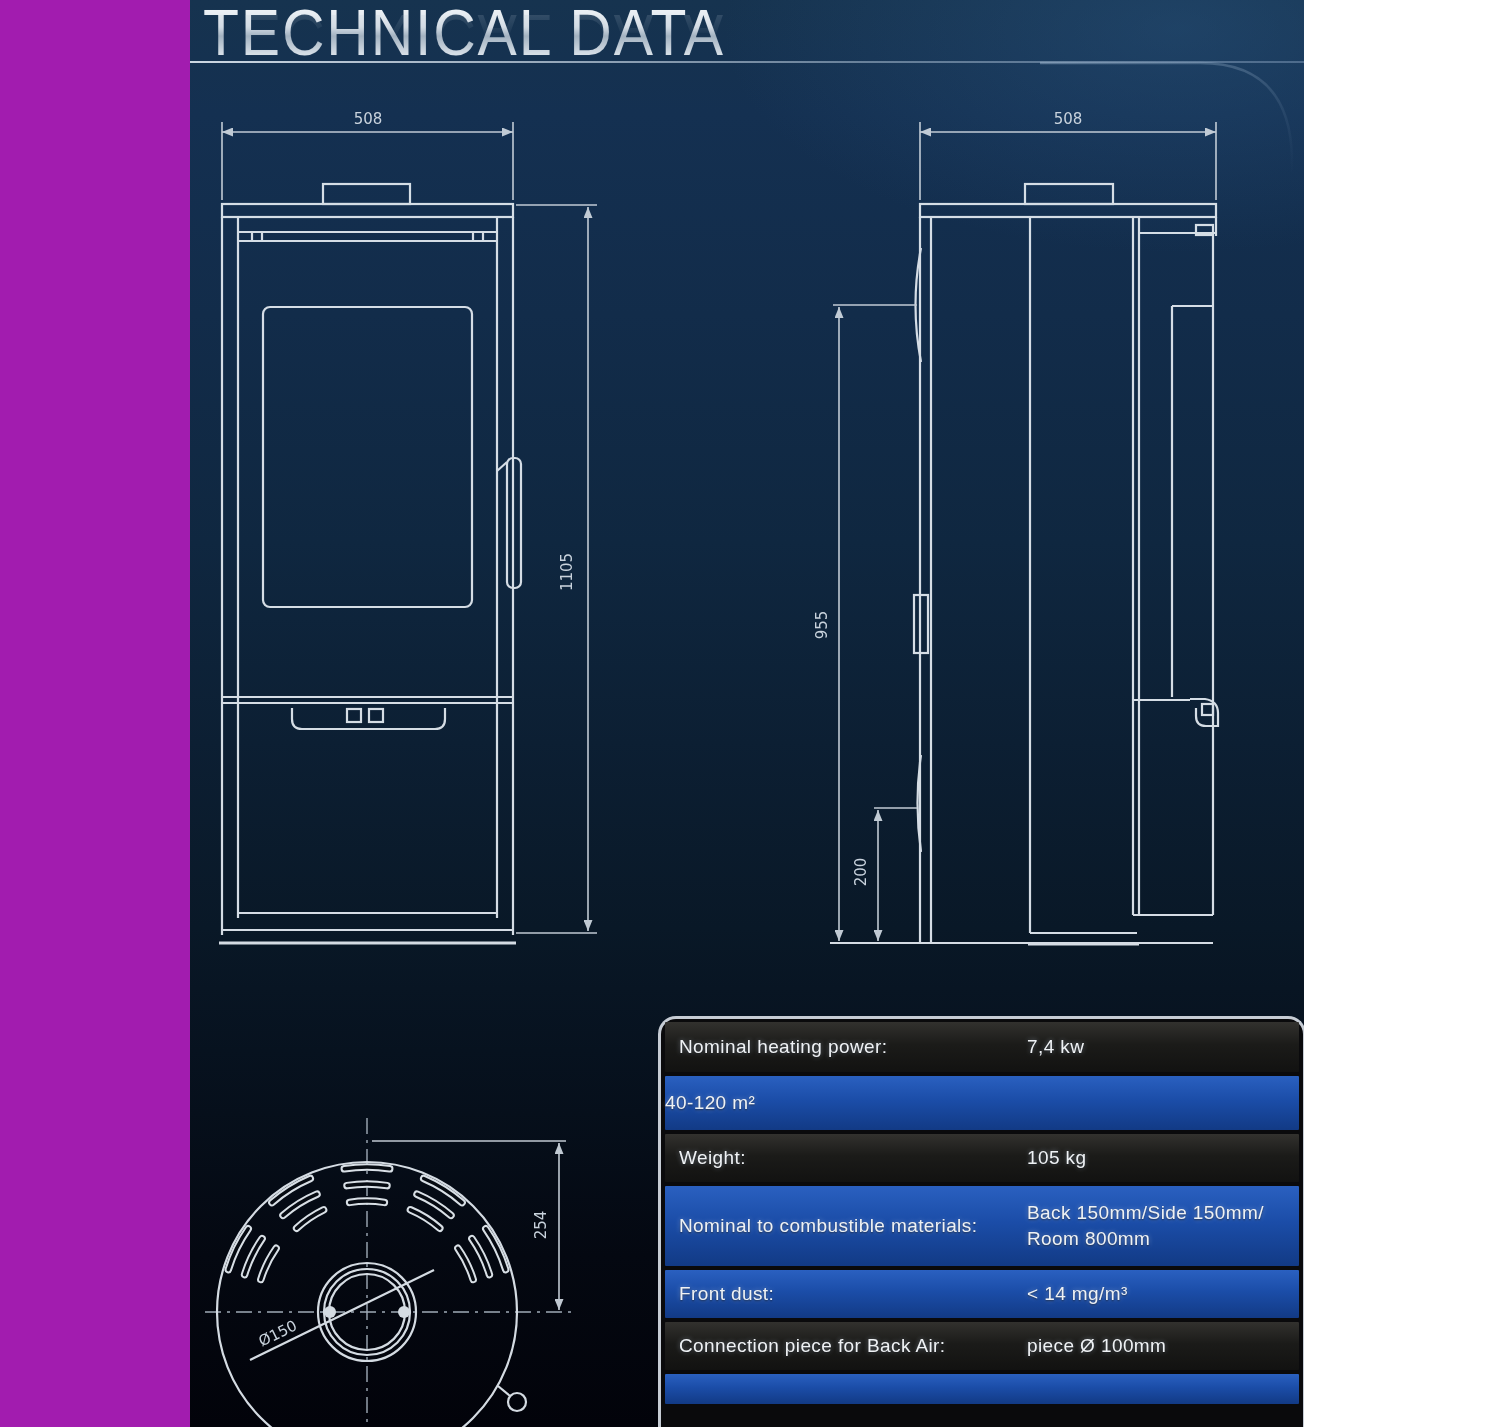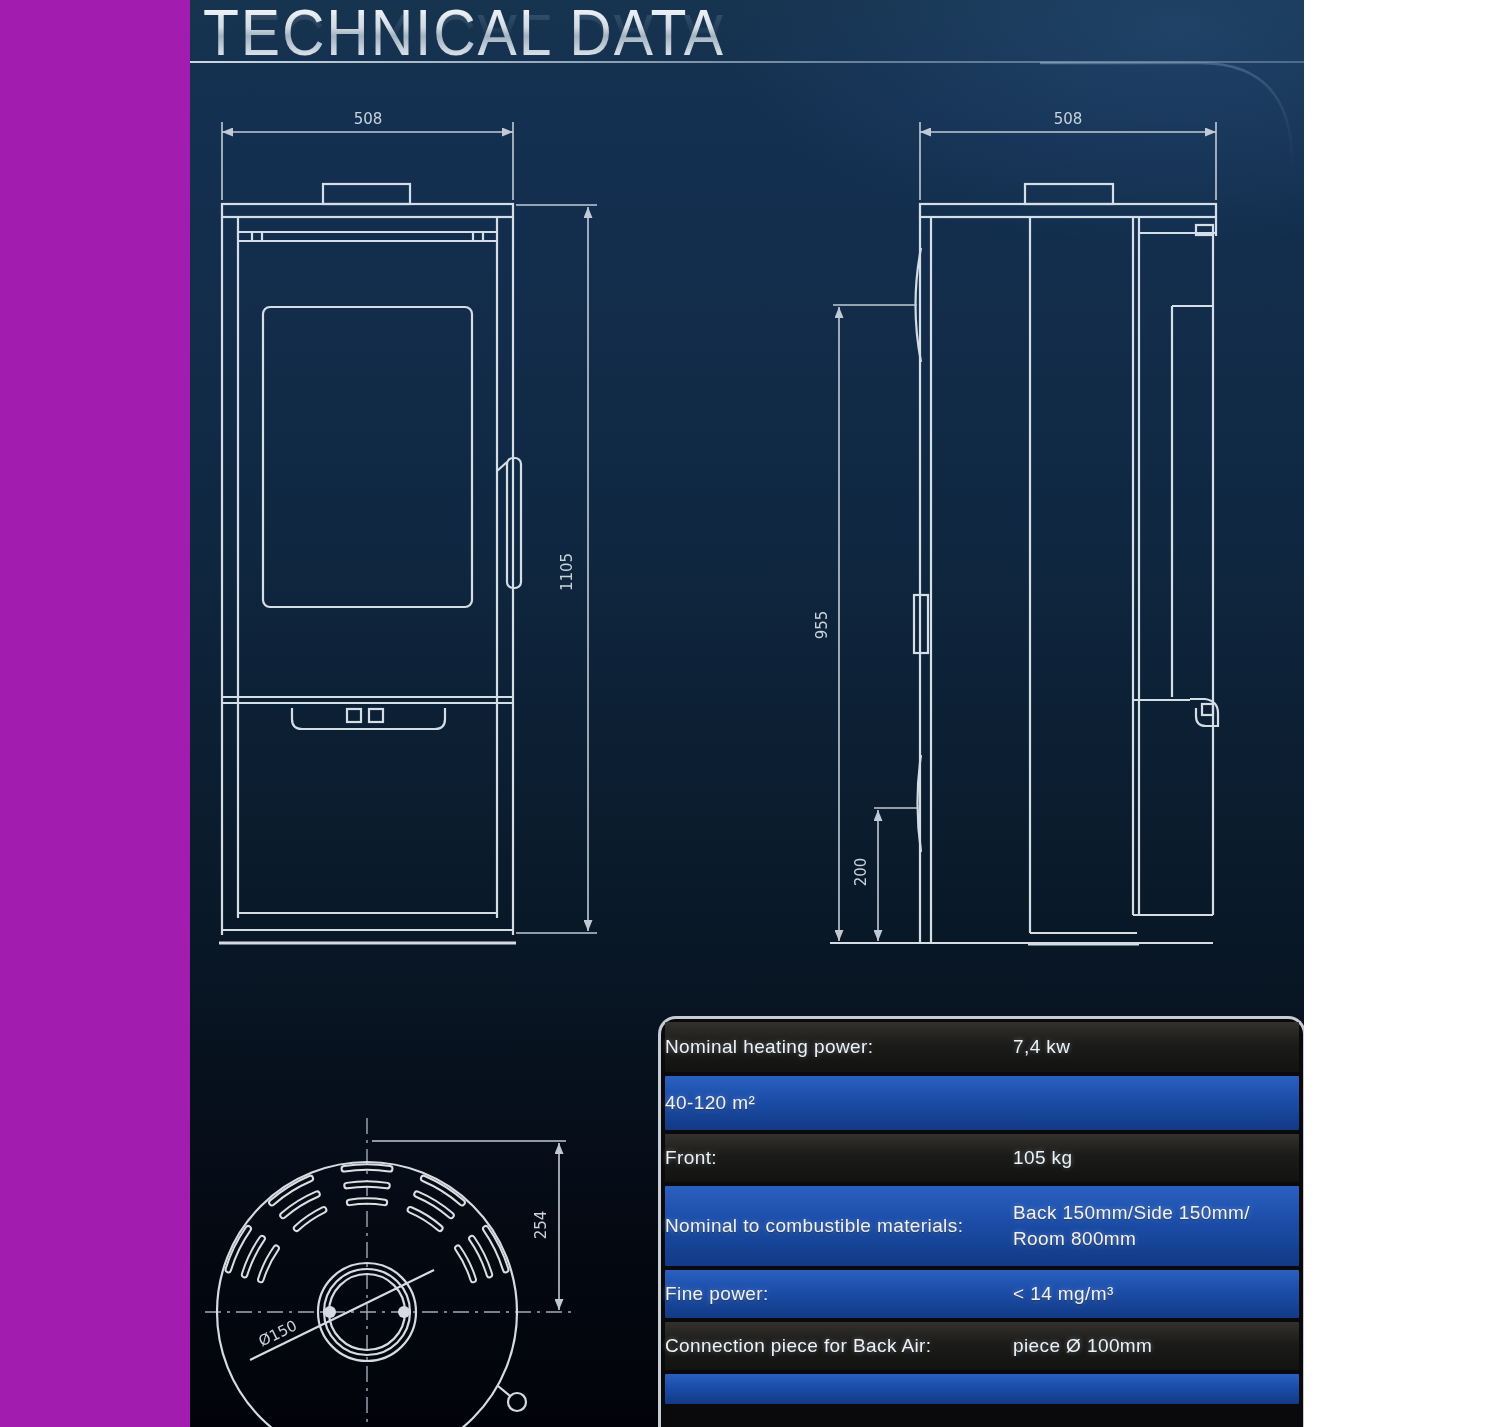--- a/index.html
+++ b/index.html
@@ -26,21 +26,21 @@
     background:linear-gradient(90deg,rgba(215,225,235,.95),rgba(170,190,210,.55) 60%,rgba(150,175,205,.4));}
   
   svg.draw{position:absolute;left:0;top:0;}
   
   .spec-table{position:absolute;left:658px;top:1016px;width:648px;height:446px;
     box-sizing:border-box;border:3px solid #c6ccd4;border-bottom:none;
     border-radius:18px 18px 0 0;background:#0a0a0c;padding:3px 4px;}
   .row{display:flex;align-items:center;margin-bottom:4px;border-radius:1px;}
   .row.dark{background:linear-gradient(180deg,#32312e 0%,#1b1b19 45%,#121211 100%);}
   .row.blue{background:linear-gradient(180deg,#2a60c0 0%,#1b4da8 45%,#123a85 100%);}
-  .row .lbl{flex:0 0 348px;}
+  .row .lbl{flex:0 0 348px;padding-left:14px;}
   .row .val{flex:1;padding-right:2px;}
   .row .lbl,.row .val{color:#eff2f5;font-size:19px;letter-spacing:.4px;line-height:26px;
     text-shadow:0 0 5px rgba(215,232,255,.45),0 1px 2px rgba(0,0,0,.6);}
   .h50{height:50px}.h54{height:54px}.h48{height:48px}.h80{height:80px}.h45{height:45px}.h30{height:30px}
 </style>
 </head>
 <body>
 
 <div id="screen">
   <div class="panel"></div>
@@ -254,32 +254,32 @@
 
   <div class="spec-table">
     <div class="row dark h50">
       <div class="lbl">Nominal heating power:</div>
       <div class="val">7,4 kw</div>
     </div>
     <div class="row blue h54">
       <div class="val">40-120 m²</div>
     </div>
     <div class="row dark h48">
-      <div class="lbl">Front:</div>
+      <div class="lbl">Weight:</div>
       <div class="val">105 kg</div>
     </div>
     <div class="row blue h80">
       <div class="lbl">Nominal to combustible materials:</div>
       <div class="val">
         <div>Back 150mm/Side 150mm/</div>
         <div>Room 800mm</div>
       </div>
     </div>
     <div class="row blue h48">
-      <div class="lbl">Fine power:</div>
+      <div class="lbl">Front dust:</div>
       <div class="val">&lt; 14 mg/m³</div>
     </div>
     <div class="row dark h48">
       <div class="lbl">Connection piece for Back Air:</div>
       <div class="val">piece Ø 100mm</div>
     </div>
     <div class="row blue h30"></div>
   </div>
 </div>
 

